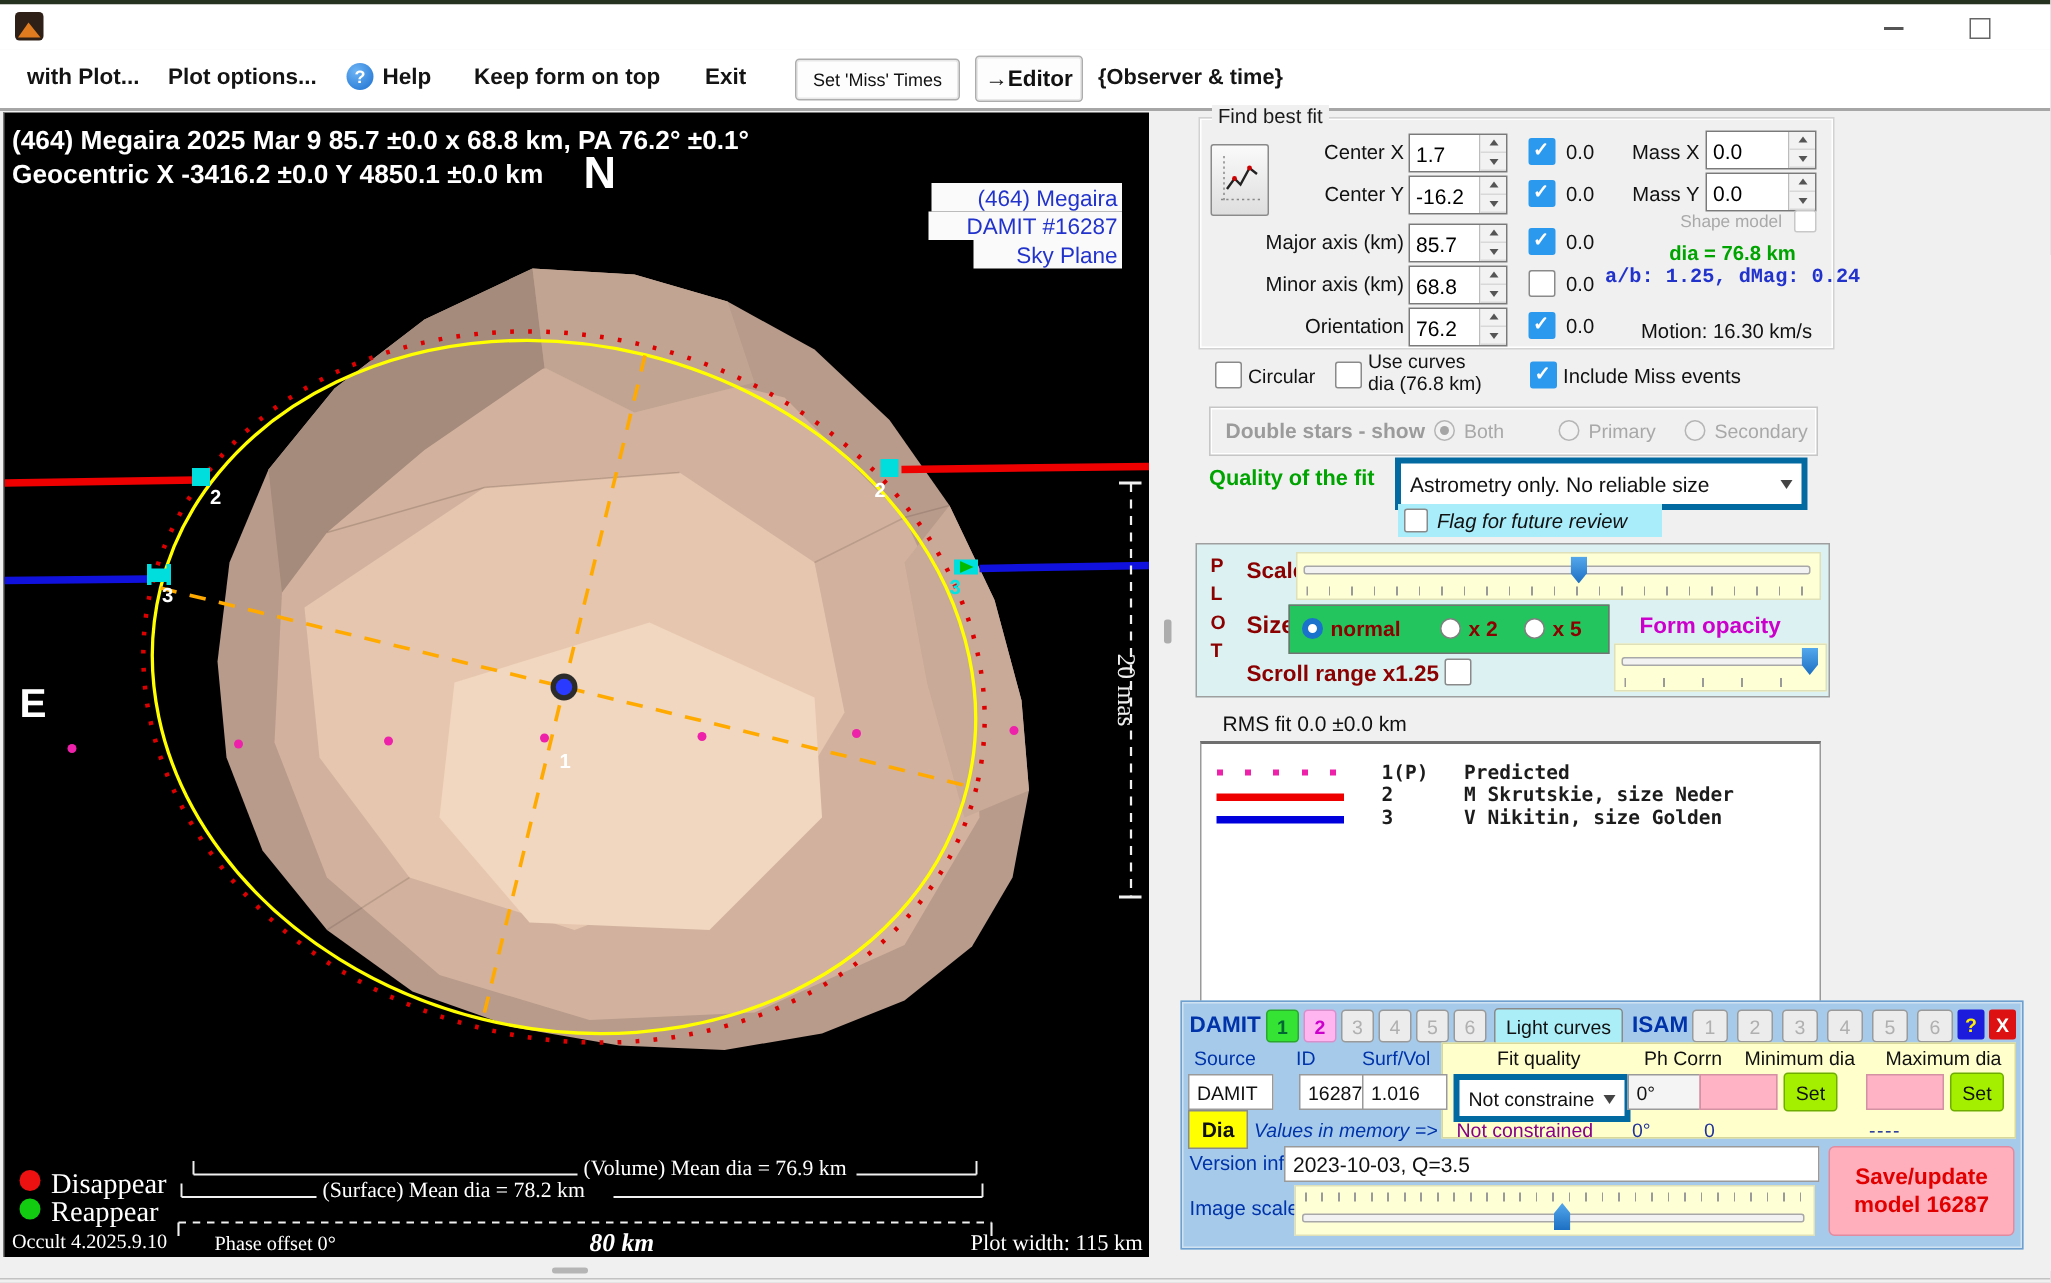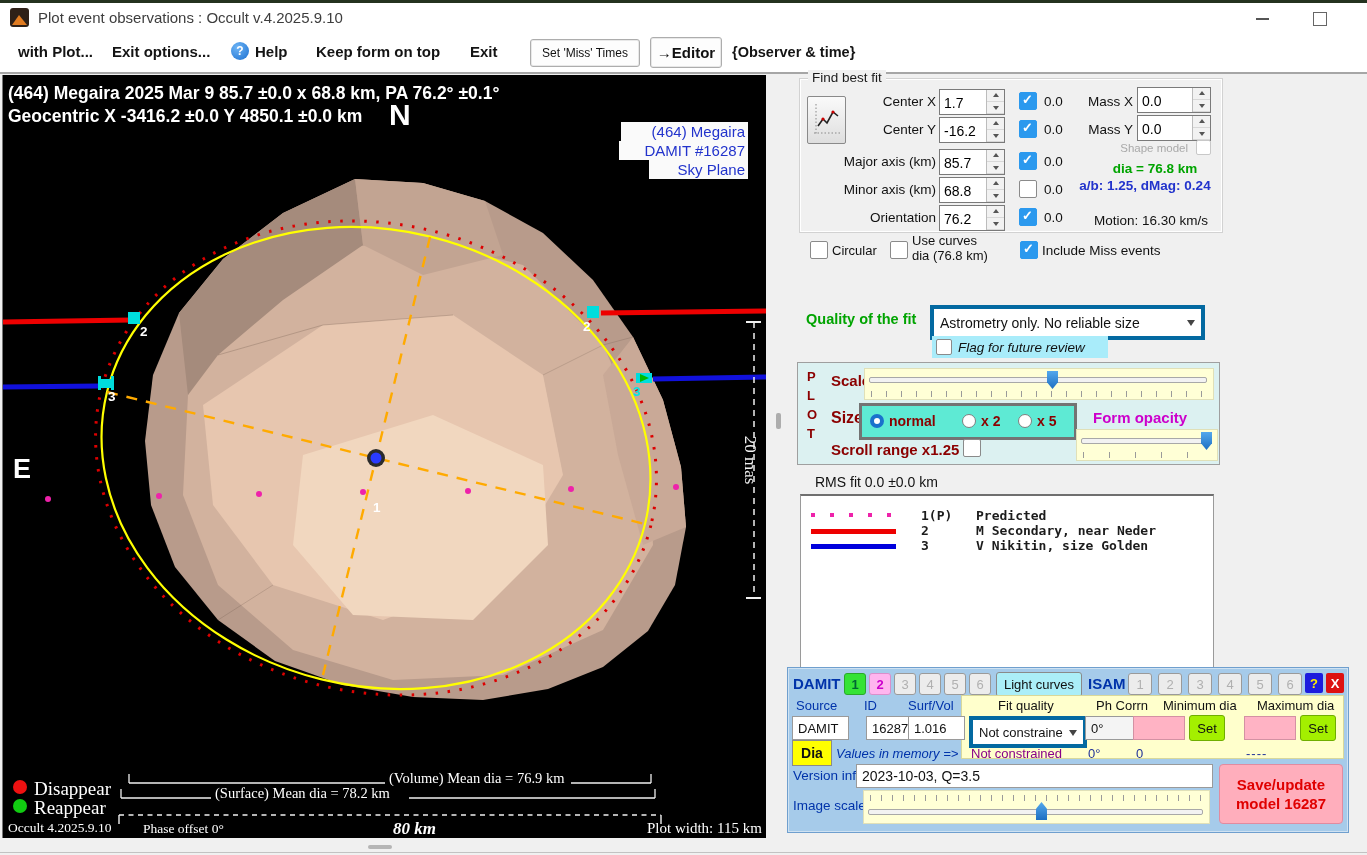--- a/index.html
+++ b/index.html
@@ -44,21 +44,21 @@
   .radio{position:absolute;width:14px;height:14px;border-radius:50%;border:1px solid #7f7f7f;background:#fff;box-sizing:border-box;}
   .radio.sel{border:4.5px solid #1a72cc;}
   .radio.dis{border-color:#b5b5b5;background:#f2f2f2;}
   .radio.dis.sel{border:1px solid #b5b5b5;}
   .radio.dis.sel::after{content:"";position:absolute;left:3px;top:3px;width:6px;height:6px;border-radius:50%;background:#a5a5a5;}
   .combo{position:absolute;background:#fff;border:4px solid #0369a1;display:flex;align-items:center;}
   .combo-text{flex:1;padding-left:6px;font-size:14px;white-space:nowrap;overflow:hidden;}
   .combo-arrow{width:20px;display:flex;align-items:center;justify-content:center;}
   .combo-arrow::after{content:"";border:4.5px solid transparent;border-top:6px solid #444;margin-top:5px;}
   .greentext{color:#00a400;font-weight:bold;}
-  .bluetext{color:#2233cc;font-weight:bold;}
+  .bluetext{color:#2233cc;font-weight:bold;font-family:Liberation Mono, monospace;}
   .graytext{color:#a9a9a9;}
   
   .plot-panel{position:absolute;left:797px;top:362px;width:421px;height:101px;background:#dcf1f1;border:1px solid #9f9f9f;}
   .maroon{color:#8b0000;font-weight:bold;}
   .magenta{color:#cc00cc;font-weight:bold;}
   .slider{position:absolute;background:#ffffd6;border:1px solid #e0e0b8;}
   .groove{position:absolute;height:4px;background:#f2f2f2;border:1px solid #a8a8a8;border-radius:2px;}
   .ticks{position:absolute;height:6px;background:repeating-linear-gradient(90deg,#9a9a9a 0 1px,transparent 1px 15px);}
   .thumb{position:absolute;width:11px;height:18px;background:linear-gradient(#54a8ec,#1d6fc2);}
   .thumb.down{clip-path:polygon(0 0,100% 0,100% 62%,50% 100%,0 62%);}
@@ -99,32 +99,31 @@
     border:1px solid #8a8a8a;border-radius:2px;display:flex;align-items:center;justify-content:center;}
 </style>
 </head>
 <body>
 
 <div class="window">
   <div class="top-strip"></div>
 
   <div class="titlebar">
     <span class="app-icon"></span>
-    <span class="title-text">Plot event observations : Occult v.4.2025.9.10</span>
     <span class="win-btn" style="left:1245px;">
         <span class="min-glyph"></span>
       </span>
     <span class="win-btn" style="left:1303px;">
         <span class="max-glyph"></span>
       </span>
   </div>
 
   <div class="menubar">
     <span class="menu-item" style="left:18px;">with Plot...</span>
-    <span class="menu-item" style="left:112px;">Exit options...</span>
+    <span class="menu-item" style="left:112px;">Plot options...</span>
     <span class="help-icon"></span>
     <span class="menu-item" style="left:255px;">Help</span>
     <span class="menu-item" style="left:316px;">Keep form on top</span>
     <span class="menu-item" style="left:470px;">Exit</span>
     <div class="btn" style="left:530px;top:6px;width:108px;height:26px;font-size:12px;">Set 'Miss' Times</div>
     <div class="btn" style="left:650px;top:4px;width:70px;height:29px;font-size:15px;font-weight:bold;">→Editor</div>
     <span class="menu-item" style="left:732px;top:11px;font-weight:600;font-size:14.5px;">{Observer &amp; time}</span>
   </div>
 
   <div class="plot-area">
@@ -334,20 +333,29 @@
   </div>
 
   <span class="cb" style="left:810px;top:241px;"></span>
   <span class="abs" style="left:832px;top:243px;">Circular</span>
   <span class="cb" style="left:890px;top:241px;"></span>
   <span class="abs" style="left:912px;top:233px;">Use curves</span>
   <span class="abs" style="left:912px;top:248px;">dia (76.8 km)</span>
   <span class="cb on" style="left:1020px;top:241px;"></span>
   <span class="abs" style="left:1042px;top:243px;font-size:13.5px;">Include Miss events</span>
 
+  <div class="gb" style="left:806px;top:271px;width:404px;height:31px;border-color:#c6c6c6;">
+    <span class="abs" style="left:10px;top:7px;font-weight:bold;color:#9b9b9b;font-size:14px;">Double stars - show</span>
+    <span class="radio dis sel" style="left:149px;top:8px;"></span>
+    <span class="abs" style="left:169px;top:8px;color:#a8a8a8;">Both</span>
+    <span class="radio dis" style="left:232px;top:8px;"></span>
+    <span class="abs" style="left:252px;top:8px;color:#a8a8a8;">Primary</span>
+    <span class="radio dis" style="left:316px;top:8px;"></span>
+    <span class="abs" style="left:336px;top:8px;color:#a8a8a8;">Secondary</span>
+  </div>
 
   <span class="abs greentext" style="left:806px;top:311px;font-size:14.5px;">Quality of the fit</span>
   <div class="combo" style="left:930px;top:305px;width:267px;height:27px;">
     <span class="combo-text">Astrometry only. No reliable size</span>
     <span class="combo-arrow"></span>
   </div>
   <div class="flag-wrap">
     <span class="cb" style="position:static;width:14px;height:14px;margin-left:4px;"></span>
     <span style="font-style:italic;margin-left:6px;font-size:13.5px;">Flag for future review</span>
   </div>
@@ -359,21 +367,21 @@
     <span class="abs maroon" style="left:9px;top:63px;">T</span>
 
     <span class="abs maroon" style="left:33px;top:9px;font-size:15px;">Scale</span>
     <div class="slider" style="left:66px;top:5px;width:348px;height:30px;">
       <div class="groove" style="left:4px;top:8px;width:336px;"></div>
       <div class="thumb down" style="left:182px;top:2px;"></div>
       <div class="ticks" style="left:6px;bottom:2px;width:336px;"></div>
     </div>
 
     <span class="abs maroon" style="left:33px;top:46px;font-size:16px;">Size</span>
-    <div class="abs" style="left:61px;top:40px;width:212px;height:31px;background:#5eead4;border:3px solid #737373;">
+    <div class="abs" style="left:61px;top:40px;width:212px;height:31px;background:#22c55e;border:1px solid #737373;">
       <span class="radio sel" style="left:8px;top:8px;"></span>
       <span class="abs maroon" style="left:27px;top:7px;font-size:14px;">normal</span>
       <span class="radio" style="left:100px;top:8px;"></span>
       <span class="abs maroon" style="left:119px;top:7px;font-size:14px;">x 2</span>
       <span class="radio" style="left:156px;top:8px;"></span>
       <span class="abs maroon" style="left:175px;top:7px;font-size:14px;">x 5</span>
     </div>
     <span class="abs magenta" style="left:295px;top:46px;font-size:15px;">Form opacity</span>
 
     <span class="abs maroon" style="left:33px;top:78px;font-size:15px;">Scroll range x1.25</span>
@@ -388,21 +396,21 @@
   <span class="abs" style="left:815px;top:474px;font-size:14px;">RMS fit 0.0 ±0.0 km</span>
   <div class="obs-box">
     <div class="obs-row" style="top:12px;">
       <span class="sample dots"></span>
       <span class="obs-num">1(P)</span>
       <span class="obs-name">Predicted</span>
     </div>
     <div class="obs-row" style="top:27px;">
       <span class="sample red" style="top:6px;"></span>
       <span class="obs-num">2</span>
-      <span class="obs-name">M Secondary, near Neder</span>
+      <span class="obs-name">M Skrutskie, size Neder</span>
     </div>
     <div class="obs-row" style="top:42px;">
       <span class="sample blue" style="top:6px;"></span>
       <span class="obs-num">3</span>
       <span class="obs-name">V Nikitin, size Golden</span>
     </div>
   </div>
 
   <div class="damit-panel">
     <span class="abs navy" style="left:5px;top:7px;font-weight:bold;font-size:15px;">DAMIT</span>

